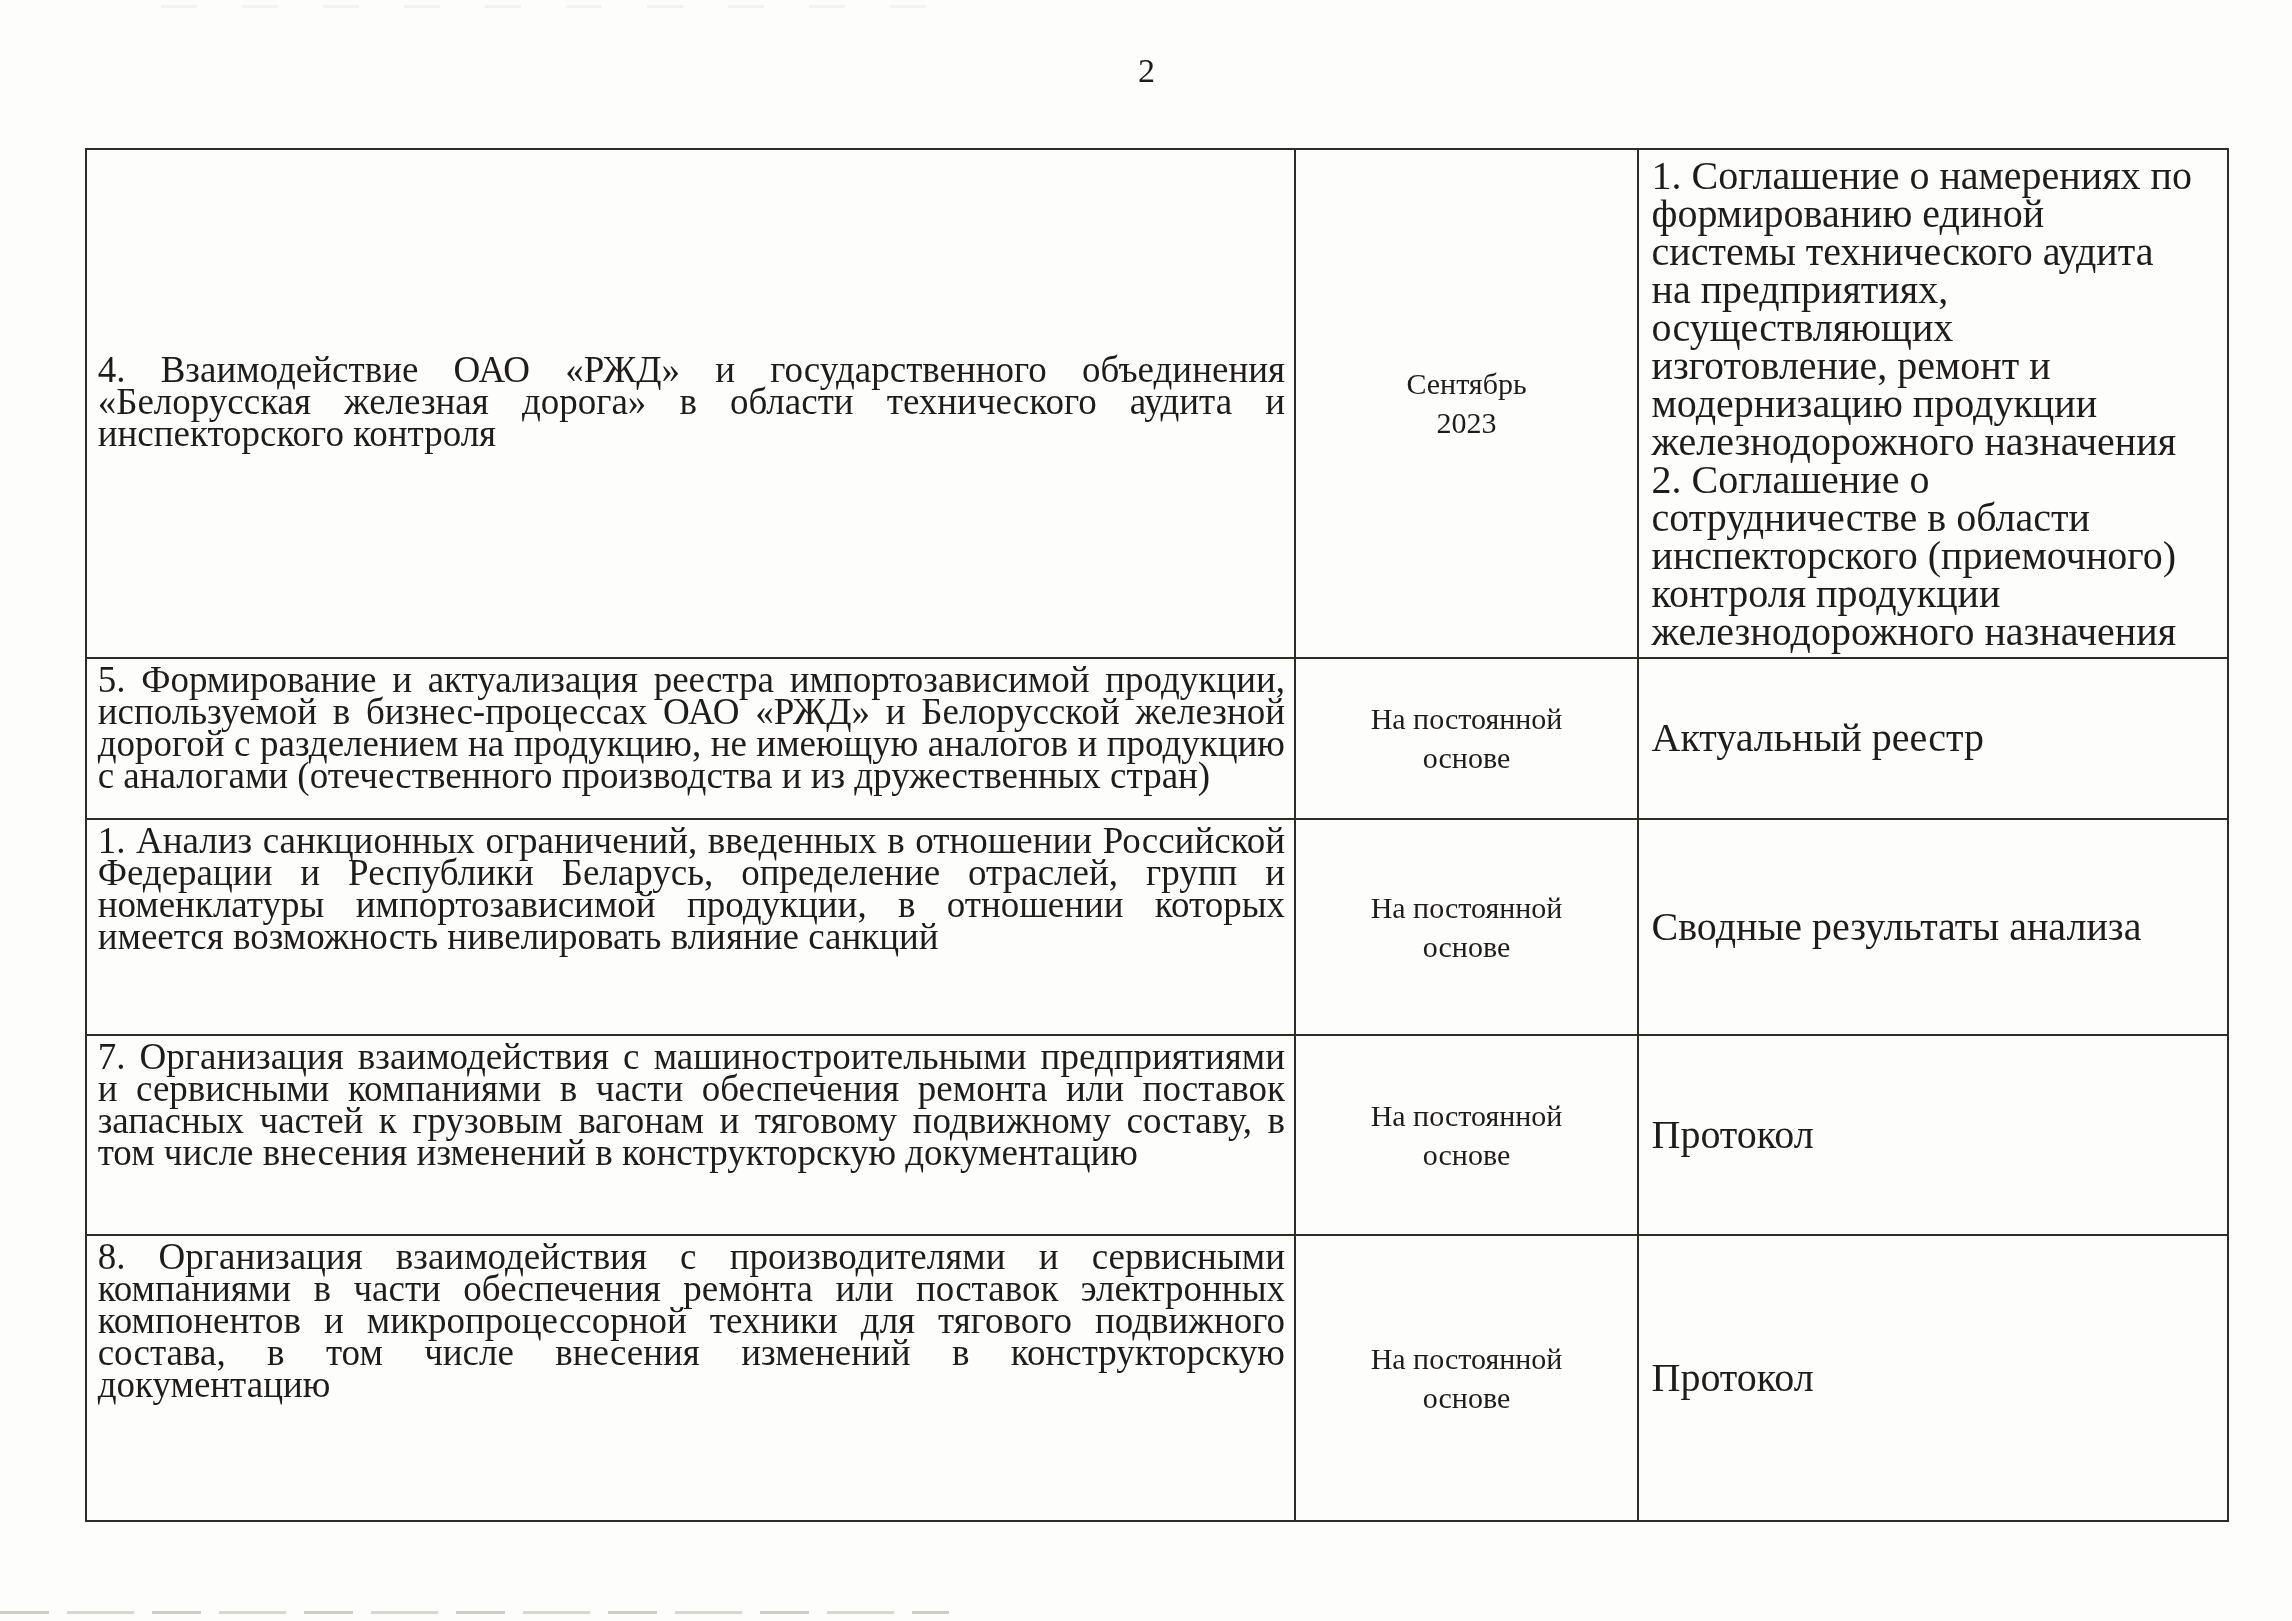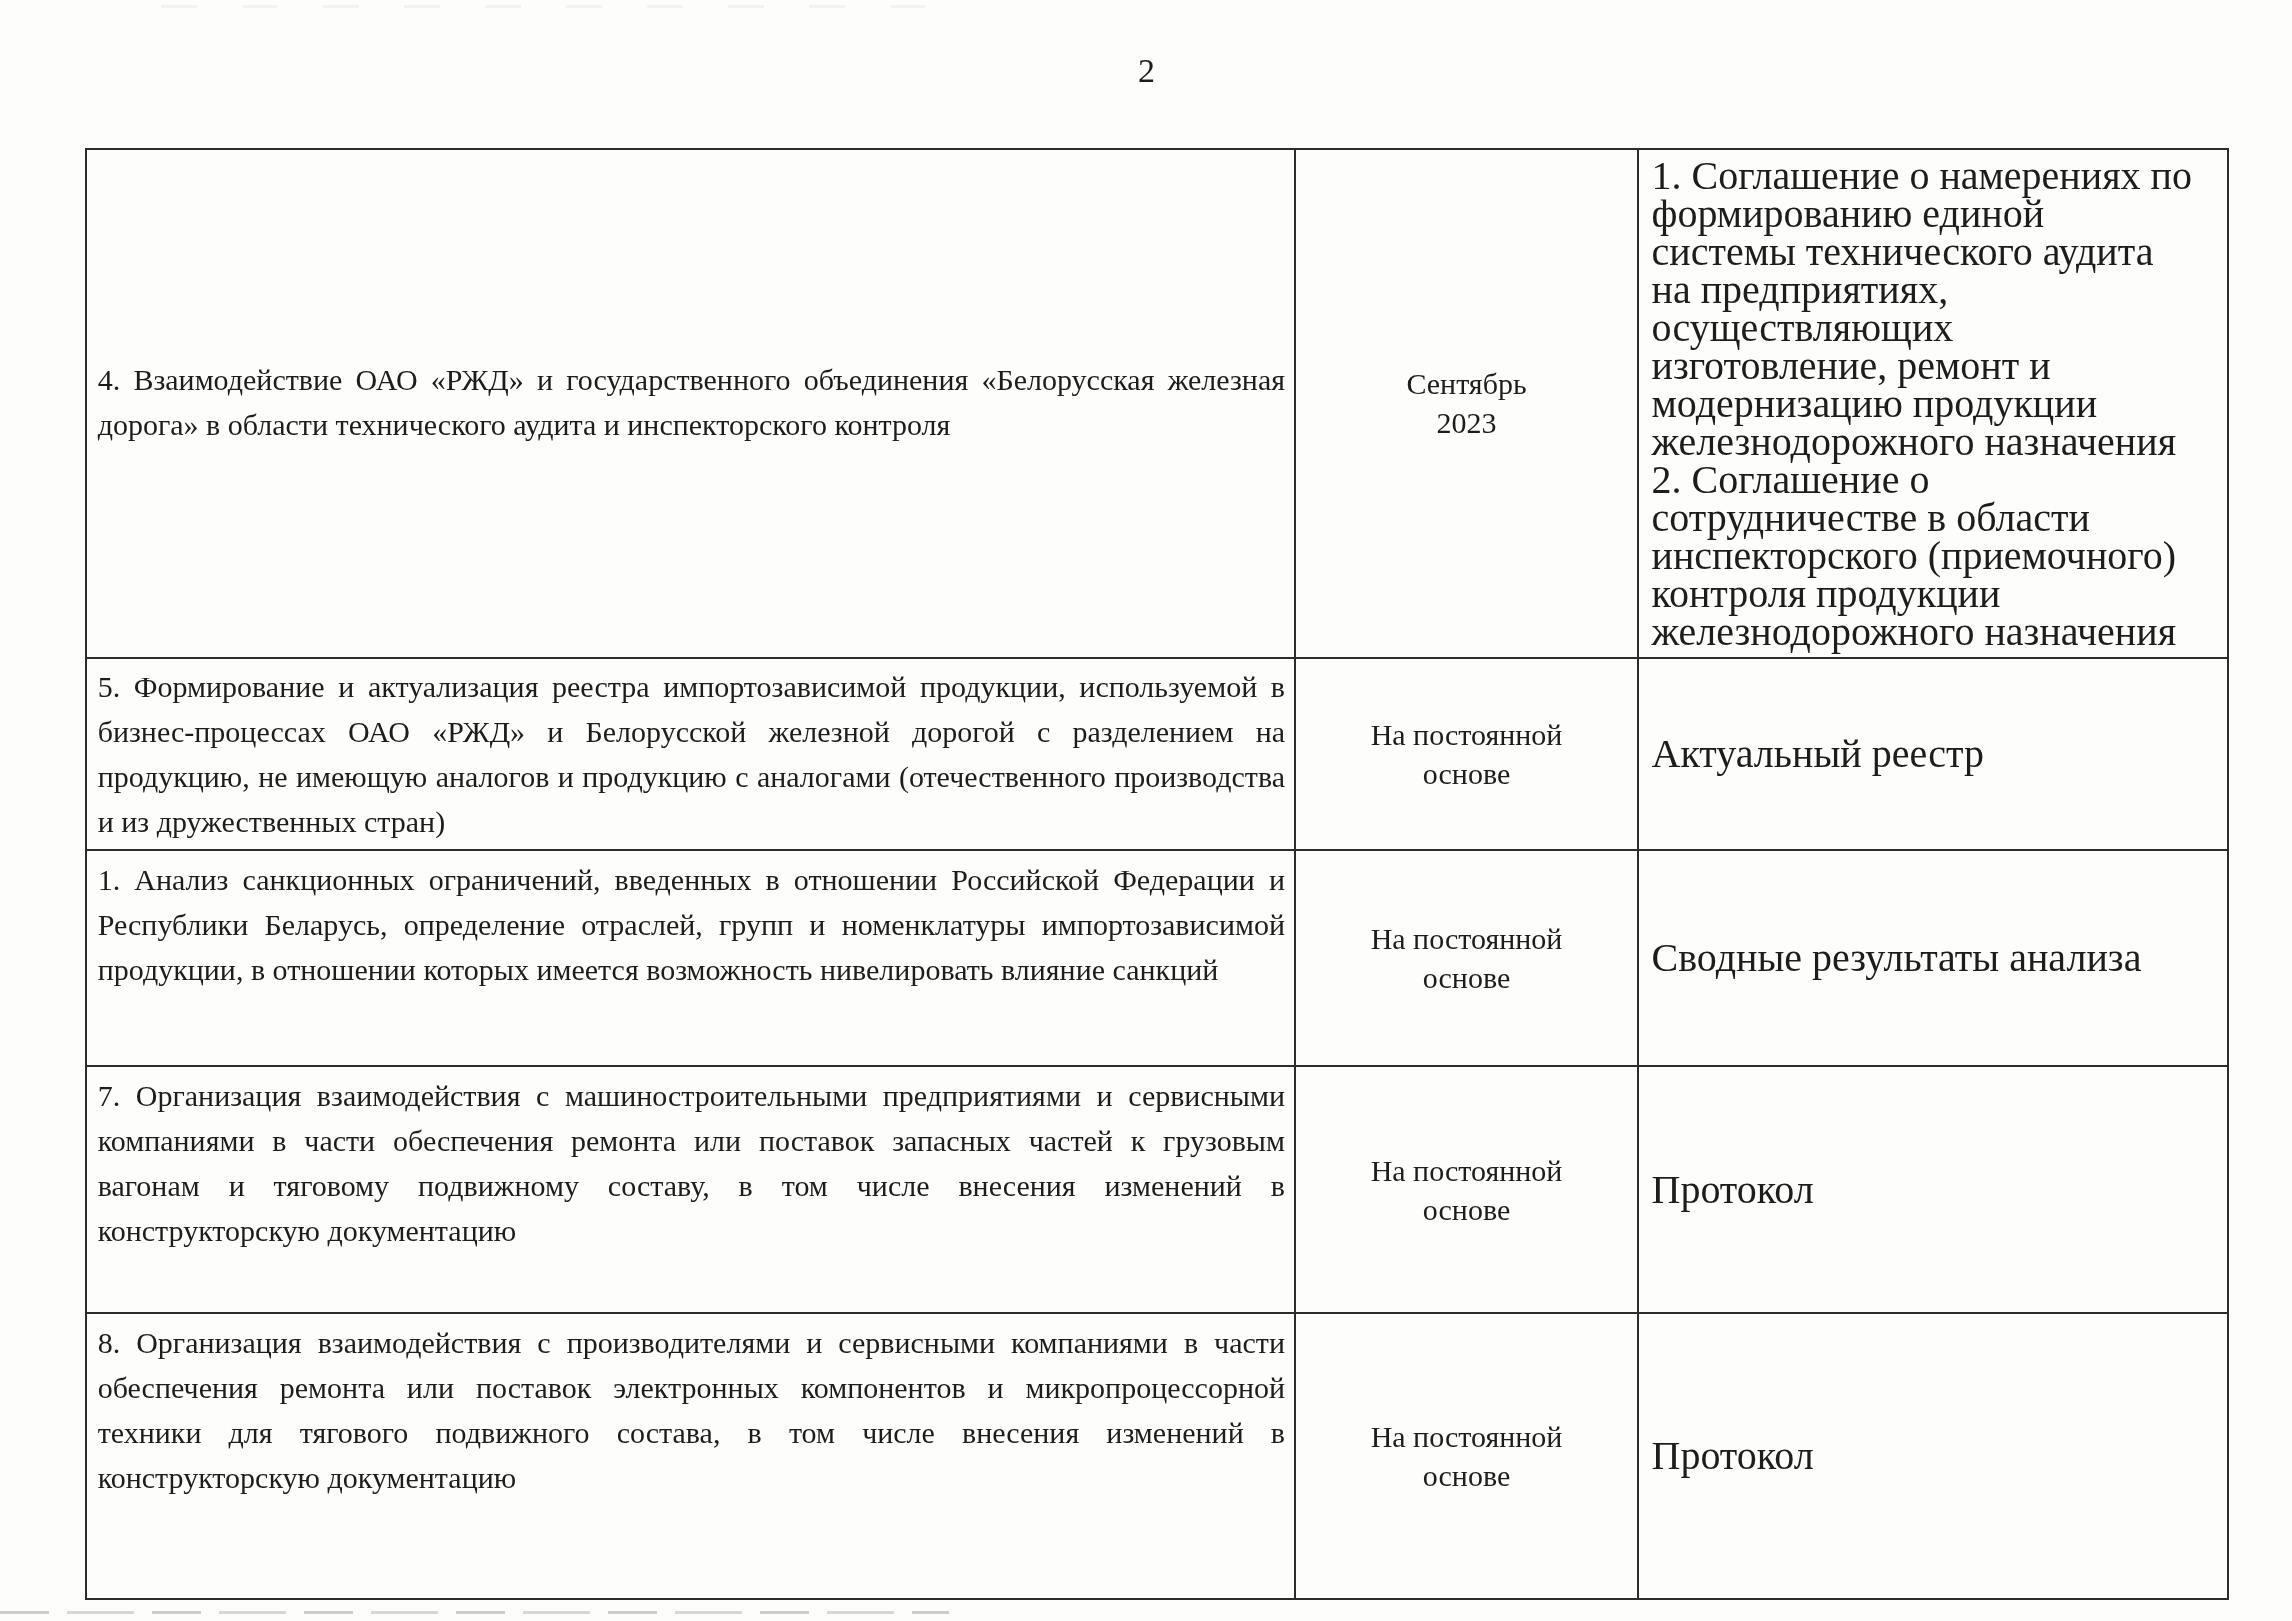--- a/index.html
+++ b/index.html
@@ -40,30 +40,30 @@
     overflow: hidden;
   }
   .col-activity { width: 1209px; }
   .col-term     { width: 343px;  }
   .col-result   { width: 590px;  }
 
   tr.hdr { height: 114px; }
   tr.r4  { height: 464px; }
   tr.r5  { height: 161px; }
   tr.r6  { height: 216px; }
-  tr.r7  { height: 247px; }
+  tr.r7  { height: 200px; }
   tr.r8  { height: 286px; }
 
   th.h-activity { text-align: center; font-size: 32px; }
   th.h-term     { text-align: center; font-size: 32px; }
   th.h-result   { text-align: left; font-size: 32px; padding-left: 12.5px; }
 
   td.activity {
-    font-size: 30px;
-    line-height: 45px;
+    font-size: 37px;
+    line-height: 32px;
     text-align: justify;
     padding: 3.6px 9px 5.4px 10.7px;
     margin-left: 16px;
   }
   td.activity.v-top { vertical-align: top; padding-top: 5.4px; }
 
   td.term {
     font-size: 30px;
     line-height: 39px;
     text-align: center;

